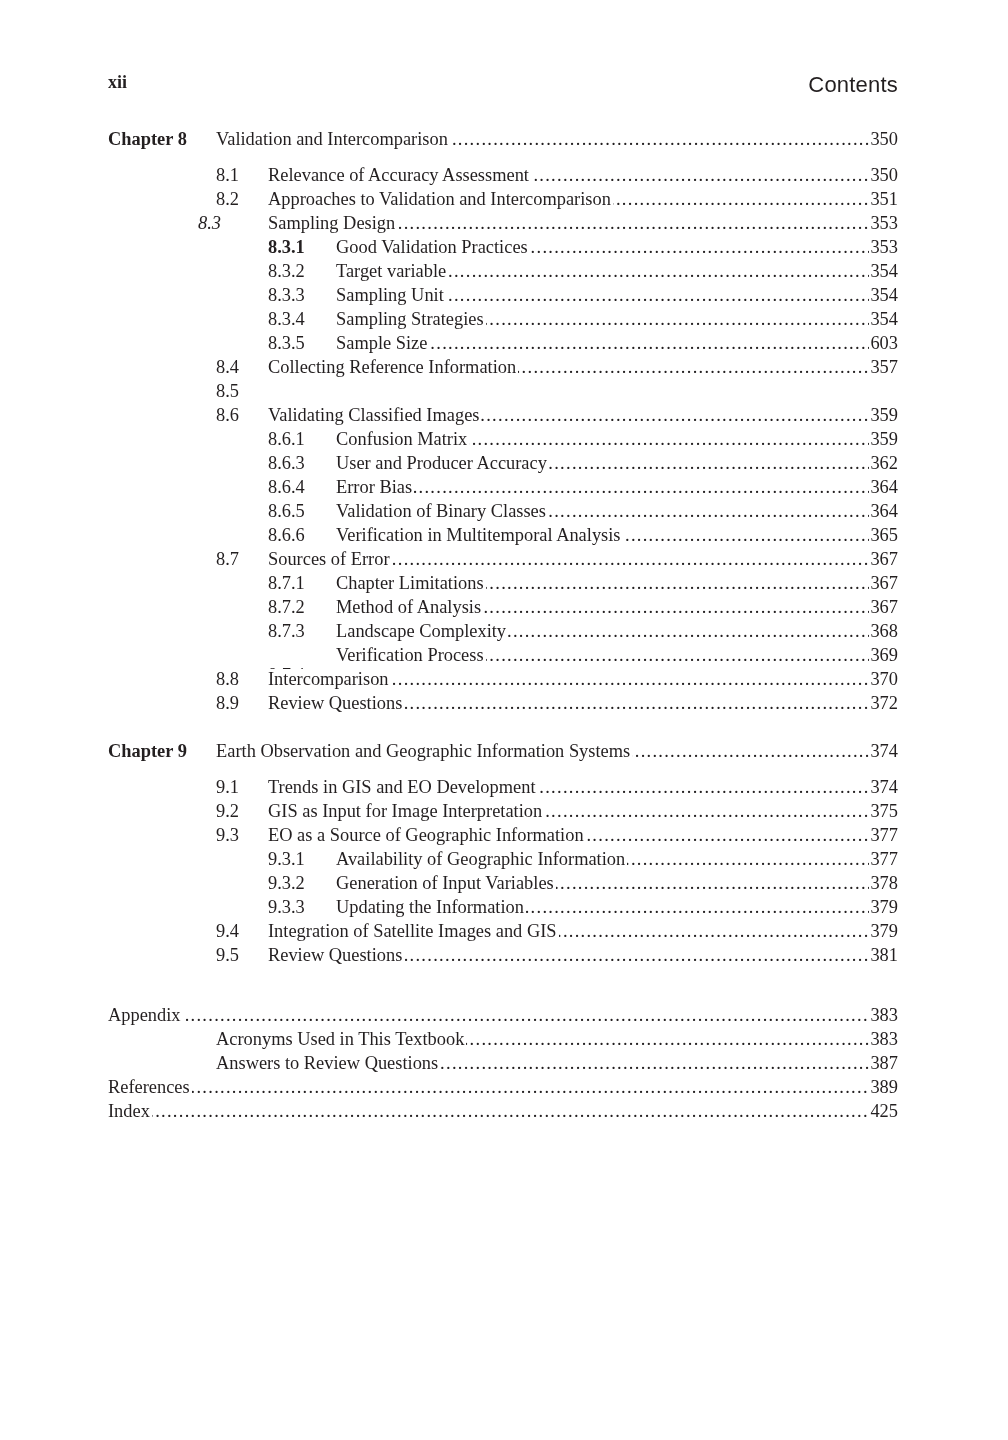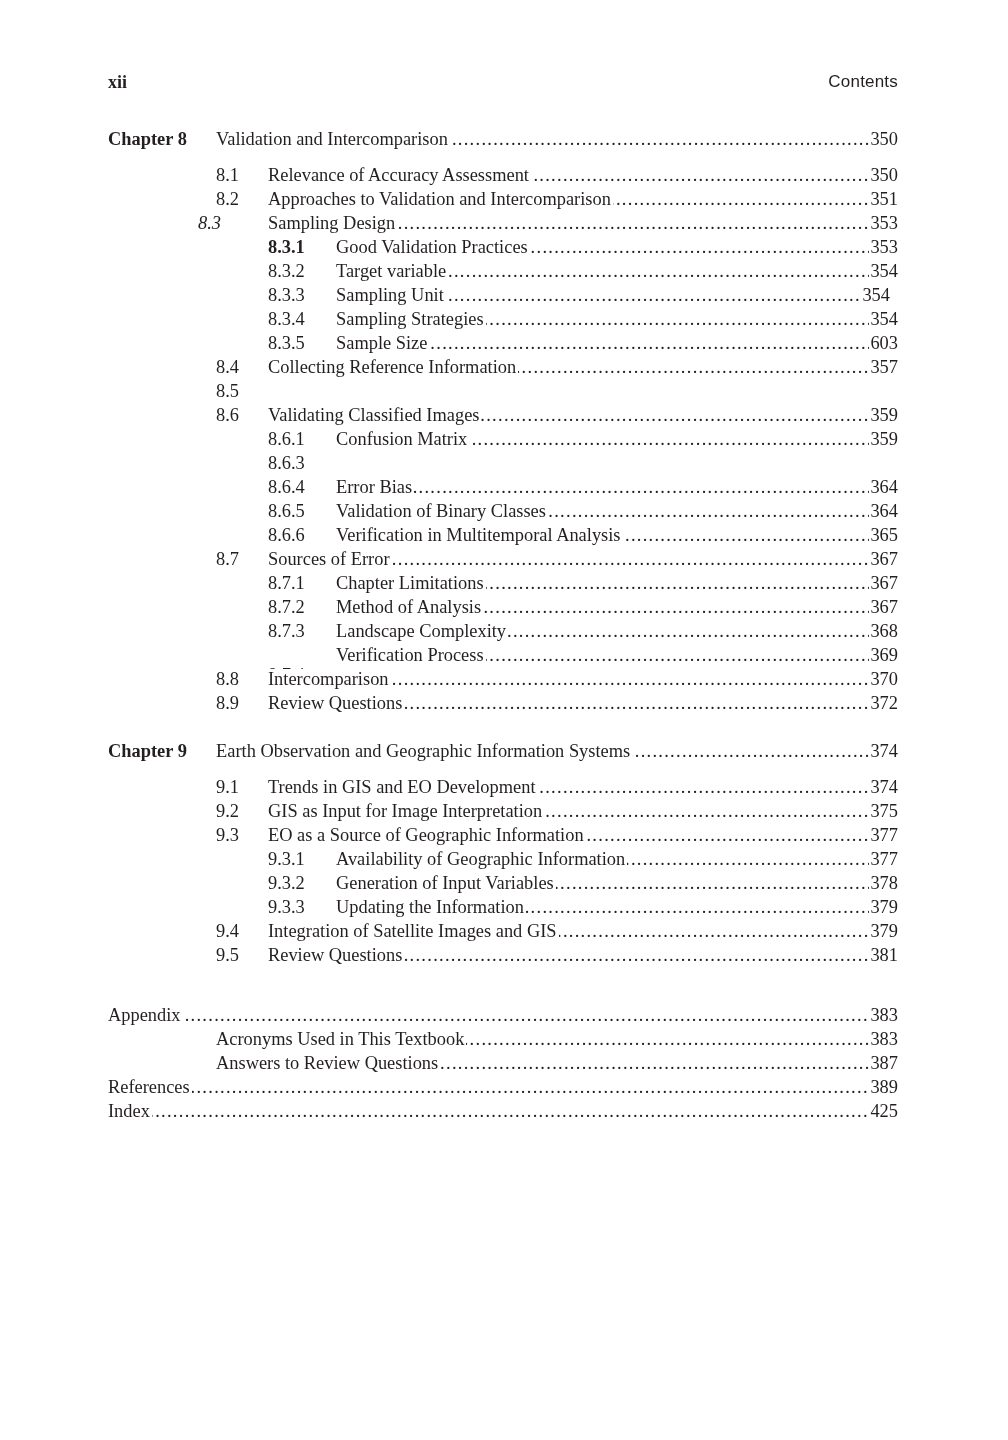--- a/index.html
+++ b/index.html
@@ -1,20 +1,20 @@
 <!DOCTYPE html>
 <html><head>
 <meta charset="utf-8">
 <style>
   html, body { margin: 0; padding: 0; background: #ffffff; }
   body { width: 1008px; height: 1440px; position: relative; overflow: hidden;
          font-family: "Liberation Serif", "DejaVu Serif", serif; color: #231f20; }
   .running-head { position: absolute; top: 72px; left: 108px; width: 790px; height: 24px; }
   .folio { position: absolute; left: 0; top: 0; font-weight: bold; font-size: 18px; }
-  .rh-title { position: absolute; right: 0; top: 0; font-family: "Liberation Sans", "DejaVu Sans", sans-serif; font-size: 17px; letter-spacing: 0.2px; }
+  .rh-title { position: absolute; right: 0; top: 0; font-family: "Liberation Sans", "DejaVu Sans", sans-serif; font-size: 22px; letter-spacing: 0.2px; }
   .toc { position: absolute; left: 108px; top: 127px; width: 790px; }
   .line { position: relative; height: 24px; line-height: 24px; font-size: 18.4px; white-space: nowrap; }
   .line .lbl { position: absolute; top: 0; }
   .line .title { background: #fff; padding-right: 2px; position: relative; z-index: 1; }
   .line .page { background: #fff; padding-left: 1px; position: absolute; right: 0; top: 0; z-index: 1; }
   .line .dots { position: absolute; top: 0; right: 0; left: 0; overflow: hidden; z-index: 0; letter-spacing: 1.3px; color: #231f20; }
   .line .dots::before { content: "................................................................................................................................................................................................................................"; }
   .gap-after-chapter { margin-bottom: 12px; }
   .gap-big { margin-bottom: 24px; }
   .gap-huge { margin-bottom: 36px; }
@@ -47,21 +47,21 @@
     <div class="line">
       <span class="lbl" style="left: 160px; font-weight: bold;">8.3.1</span>
       <span class="lbl" style="left: 228px; right: 0px; height: 24px;"><span class="dots"></span><span class="title">Good Validation Practices</span><span class="page">353</span></span>
     </div>
     <div class="line">
       <span class="lbl" style="left: 160px;">8.3.2</span>
       <span class="lbl" style="left: 228px; right: 0px; height: 24px;"><span class="dots"></span><span class="title">Target variable</span><span class="page">354</span></span>
     </div>
     <div class="line">
       <span class="lbl" style="left: 160px;">8.3.3</span>
-      <span class="lbl" style="left: 228px; right: 8px; height: 24px;"><span class="dots"></span><span class="title">Sampling Unit</span><span class="page">354</span></span>
+      <span class="lbl" style="left: 228px; right: 0px; height: 24px;"><span class="dots"></span><span class="title">Sampling Unit</span><span class="page">354</span></span>
     </div>
     <div class="line">
       <span class="lbl" style="left: 160px;">8.3.4</span>
       <span class="lbl" style="left: 228px; right: 0px; height: 24px;"><span class="dots"></span><span class="title">Sampling Strategies</span><span class="page">354</span></span>
     </div>
     <div class="line">
       <span class="lbl" style="left: 160px;">8.3.5</span>
       <span class="lbl" style="left: 228px; right: 0px; height: 24px;"><span class="dots"></span><span class="title">Sample Size</span><span class="page">603</span></span>
     </div>
     <div class="line">
@@ -74,20 +74,21 @@
     <div class="line">
       <span class="lbl" style="left: 108px;">8.6</span>
       <span class="lbl" style="left: 160px; right: 0px; height: 24px;"><span class="dots"></span><span class="title">Validating Classified Images</span><span class="page">359</span></span>
     </div>
     <div class="line">
       <span class="lbl" style="left: 160px;">8.6.1</span>
       <span class="lbl" style="left: 228px; right: 0px; height: 24px;"><span class="dots"></span><span class="title">Confusion Matrix</span><span class="page">359</span></span>
     </div>
     <div class="line">
       <span class="lbl" style="left: 160px;">8.6.3</span>
+      <span class="lbl" style="left: 228px; right: 0px; height: 24px;"><span class="dots"></span><span class="title">User and Producer Accuracy</span><span class="page">362</span></span>
     </div>
     <div class="line">
       <span class="lbl" style="left: 160px;">8.6.4</span>
       <span class="lbl" style="left: 228px; right: 0px; height: 24px;"><span class="dots"></span><span class="title">Error Bias</span><span class="page">364</span></span>
     </div>
     <div class="line">
       <span class="lbl" style="left: 160px;">8.6.5</span>
       <span class="lbl" style="left: 228px; right: 0px; height: 24px;"><span class="dots"></span><span class="title">Validation of Binary Classes</span><span class="page">364</span></span>
     </div>
     <div class="line">

